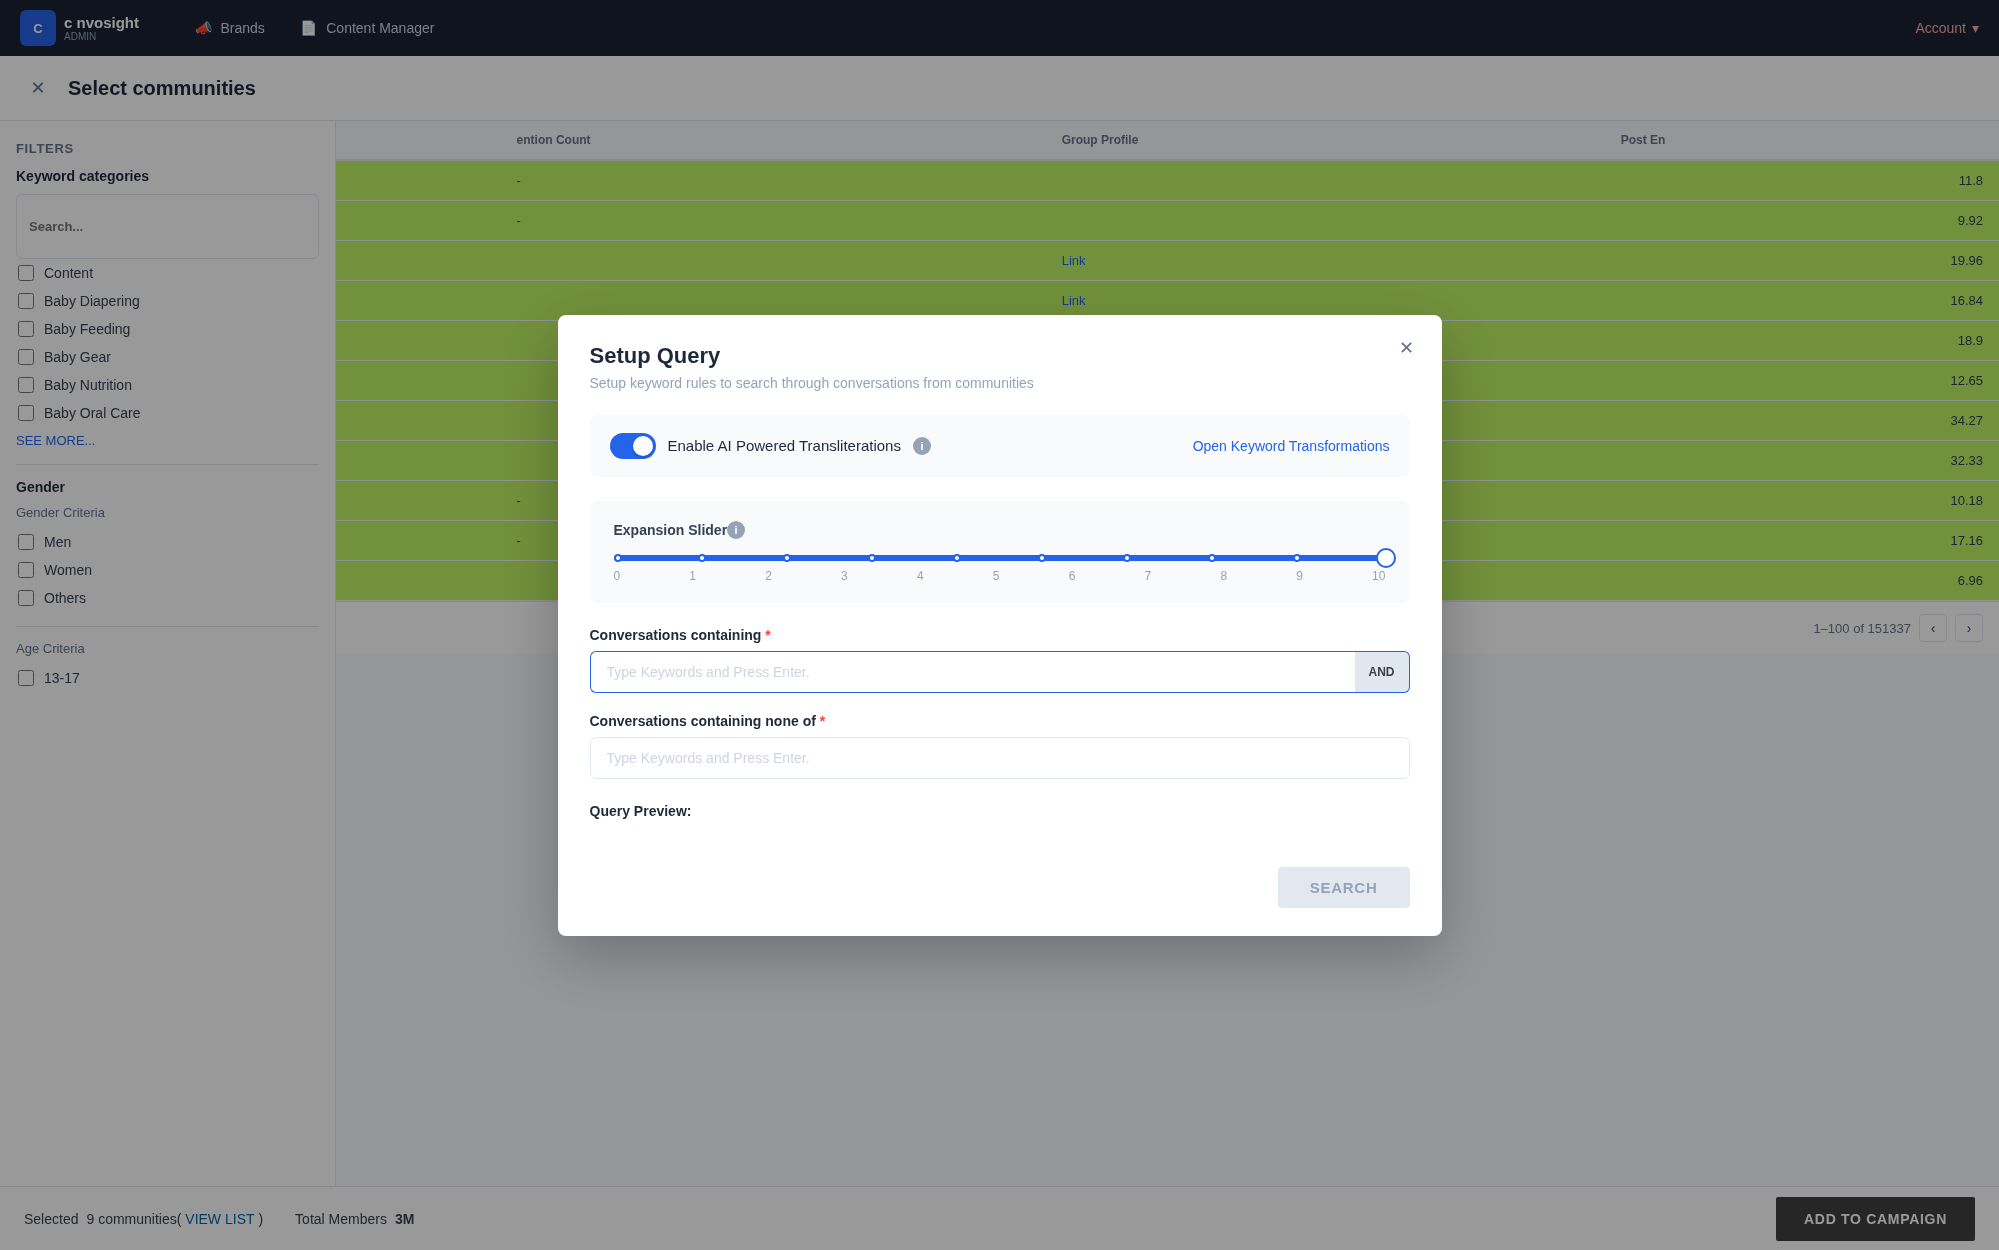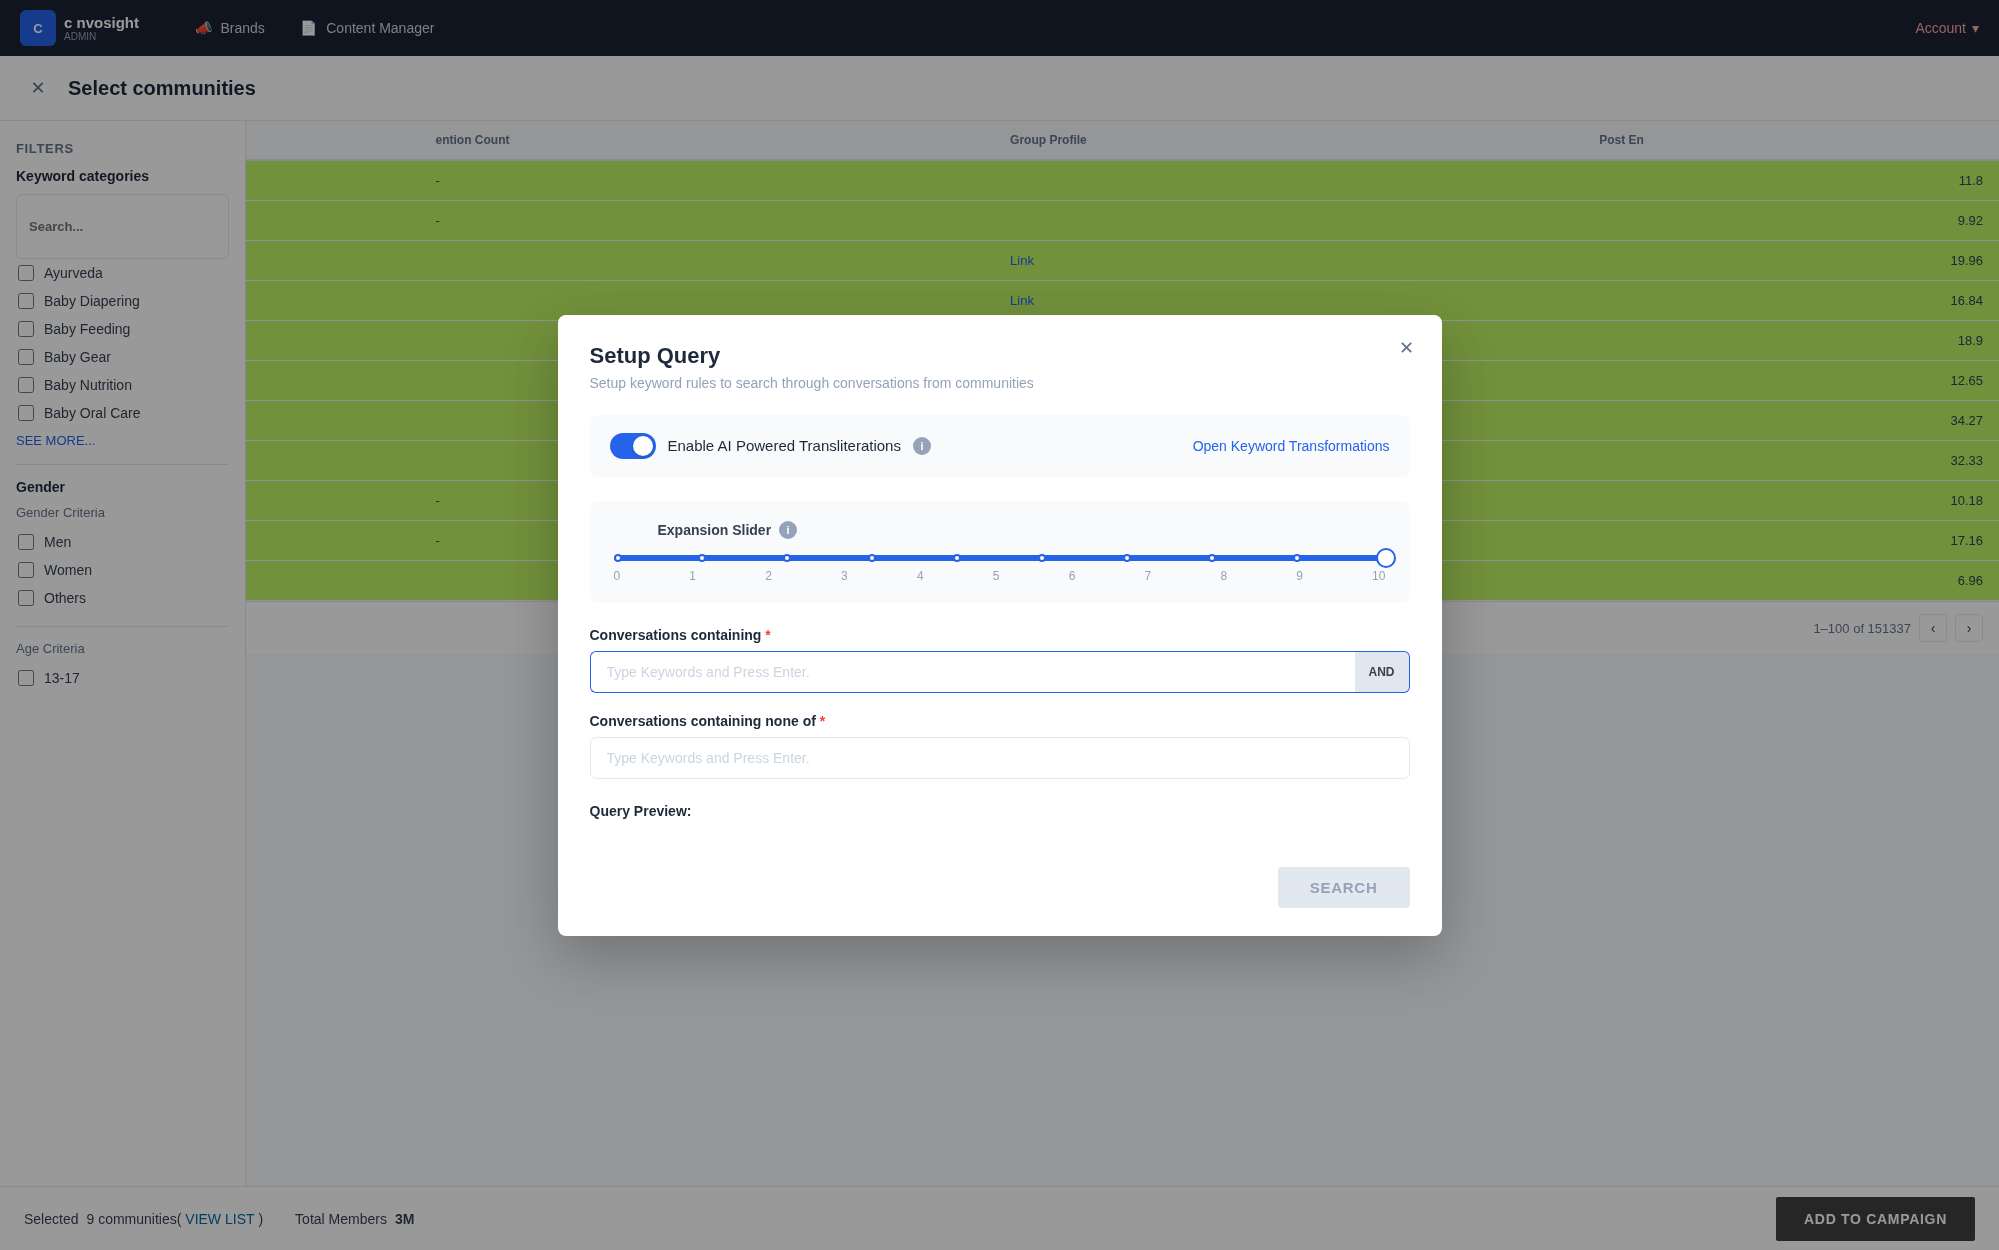--- a/index.html
+++ b/index.html
@@ -63,21 +63,21 @@
 
     
     .main-content {
       display: flex;
       flex: 1;
       overflow: hidden;
     }
 
     
     .sidebar {
-      width: 246px;
+      width: 336px;
       background: white;
       border-right: 1px solid #e2e8f0;
       overflow-y: auto;
       padding: 20px 0 0 0;
       display: flex;
       flex-direction: column;
     }
     .sidebar-inner { flex: 1; padding: 0 16px; overflow-y: auto; }
     .filters-title { font-size: 13px; font-weight: 600; color: #64748b; margin-bottom: 12px; text-transform: uppercase; letter-spacing: 0.05em; }
     .section-title { font-size: 14px; font-weight: 600; color: #1e293b; margin-bottom: 10px; }
@@ -268,21 +268,21 @@
 
     
     .expansion-section {
       background: #f8fafc;
       border-radius: 8px;
       padding: 20px 24px;
       margin-bottom: 24px;
     }
     .expansion-label {
       font-size: 14px; font-weight: 600; color: #374151; margin-bottom: 16px;
-      display: flex; align-items: center; gap: 8px; margin-left: 44px;
+      display: flex; align-items: center; gap: 0;
     }
     .slider-track {
       position: relative;
       height: 6px;
       background: #2563eb;
       border-radius: 3px;
       margin-bottom: 8px;
     }
     .slider-thumb {
       position: absolute;
@@ -408,21 +408,21 @@
   <div class="main-content">
 
     <aside class="sidebar">
       <div class="sidebar-inner">
         <div class="filters-title">Filters</div>
         <div class="section-title">Keyword categories</div>
         <input class="search-input" type="text" placeholder="Search..." style="">
 
         <div class="checkbox-item">
           <input type="checkbox" id="ayurveda" style="">
-          <label class="checkbox-label" for="ayurveda">Ayurveda</label>
+          <label class="checkbox-label" for="ayurveda">Content</label>
         </div>
         <div class="checkbox-item">
           <input type="checkbox" id="baby_diapering" style="">
           <label class="checkbox-label" for="baby_diapering">Baby Diapering</label>
         </div>
         <div class="checkbox-item">
           <input type="checkbox" id="baby_feeding" style="">
           <label class="checkbox-label" for="baby_feeding">Baby Feeding</label>
         </div>
         <div class="checkbox-item">

